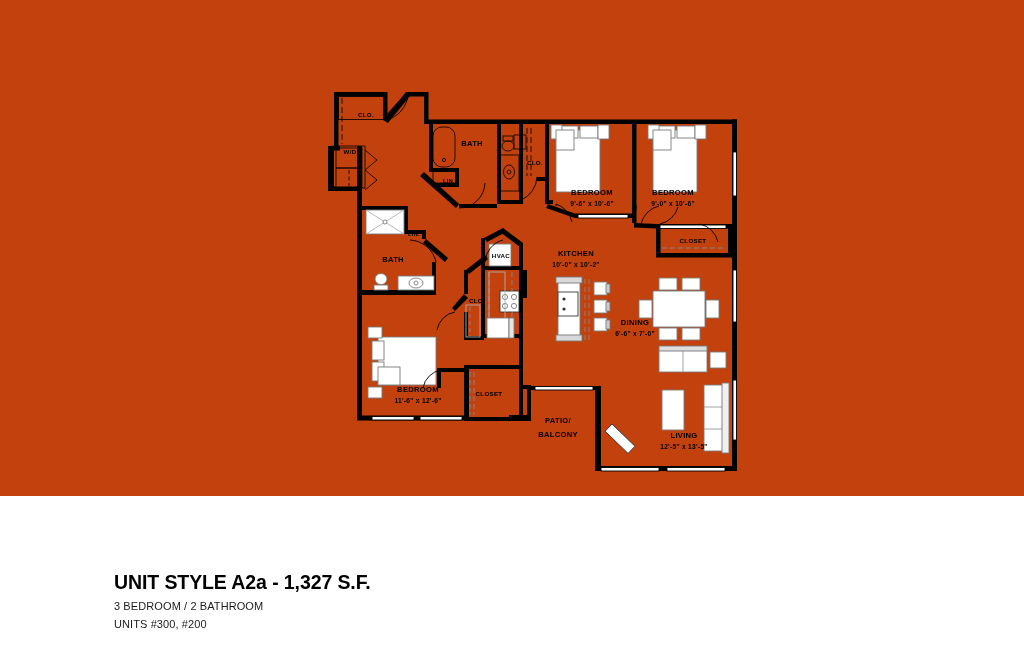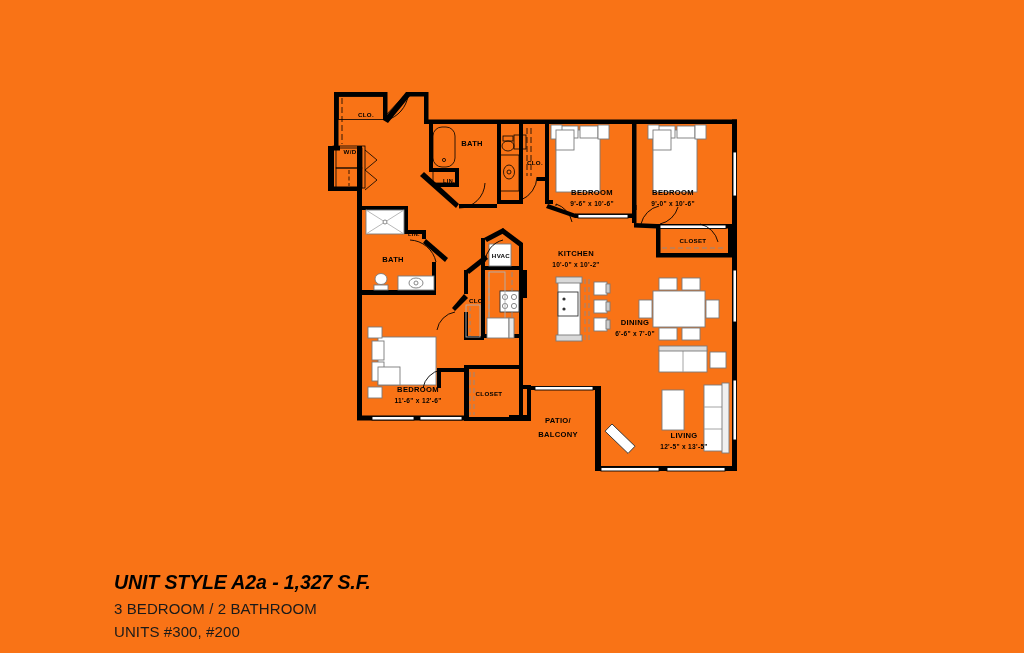--- a/index.html
+++ b/index.html
@@ -11,22 +11,22 @@
   body {
     width: 1024px;
     height: 653px;
     font-family: "Liberation Sans", sans-serif;
     position: relative;
     overflow: hidden;
   }
   #floorplan-page {
     position: relative;
     width: 1024px;
-    height: 653px;
-    background: #f97316;
+    height: 496px;
+    background: #c2410c;
   }
   #plan-svg-wrap {
     position: absolute;
     left: 0;
     top: 0;
     width: 1024px;
     height: 560px;
   }
   svg#plan-svg {
     display: block;
@@ -52,25 +52,24 @@
     width: 600px;
   }
   #caption-title {
     font-family: "Liberation Sans", sans-serif;
     font-weight: bold;
     font-size: 19.5px;
     letter-spacing: -0.1px;
     color: #000000;
     margin: 0 0 6px 0;
     line-height: 1.1;
-    font-style: italic;
   }
   .caption-sub {
     font-family: "Liberation Sans", sans-serif;
-    font-size: 15px;
+    font-size: 11px;
     color: #1a1a1a;
     margin: 0 0 3px 0;
     line-height: 1.28;
     letter-spacing: 0.1px;
   }
 </style>
 </head>
 <body>
 
 <div id="floorplan-page">

